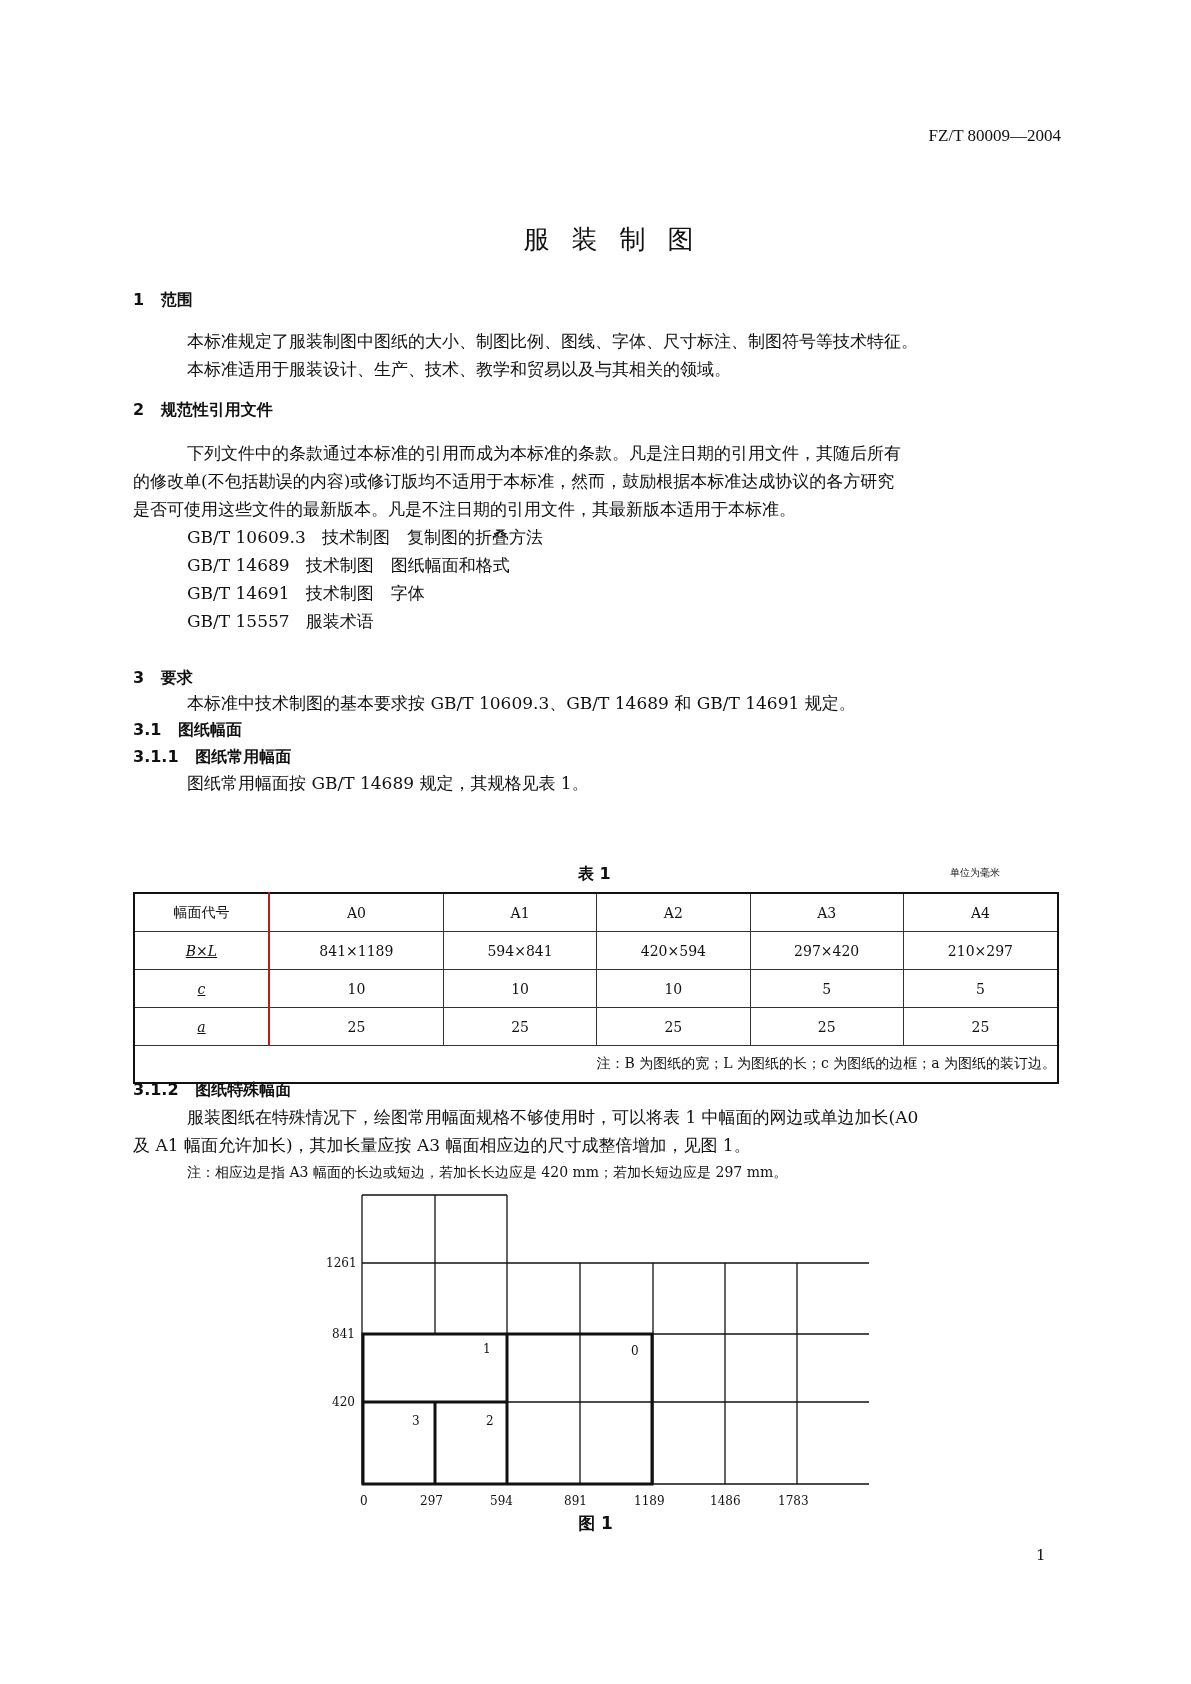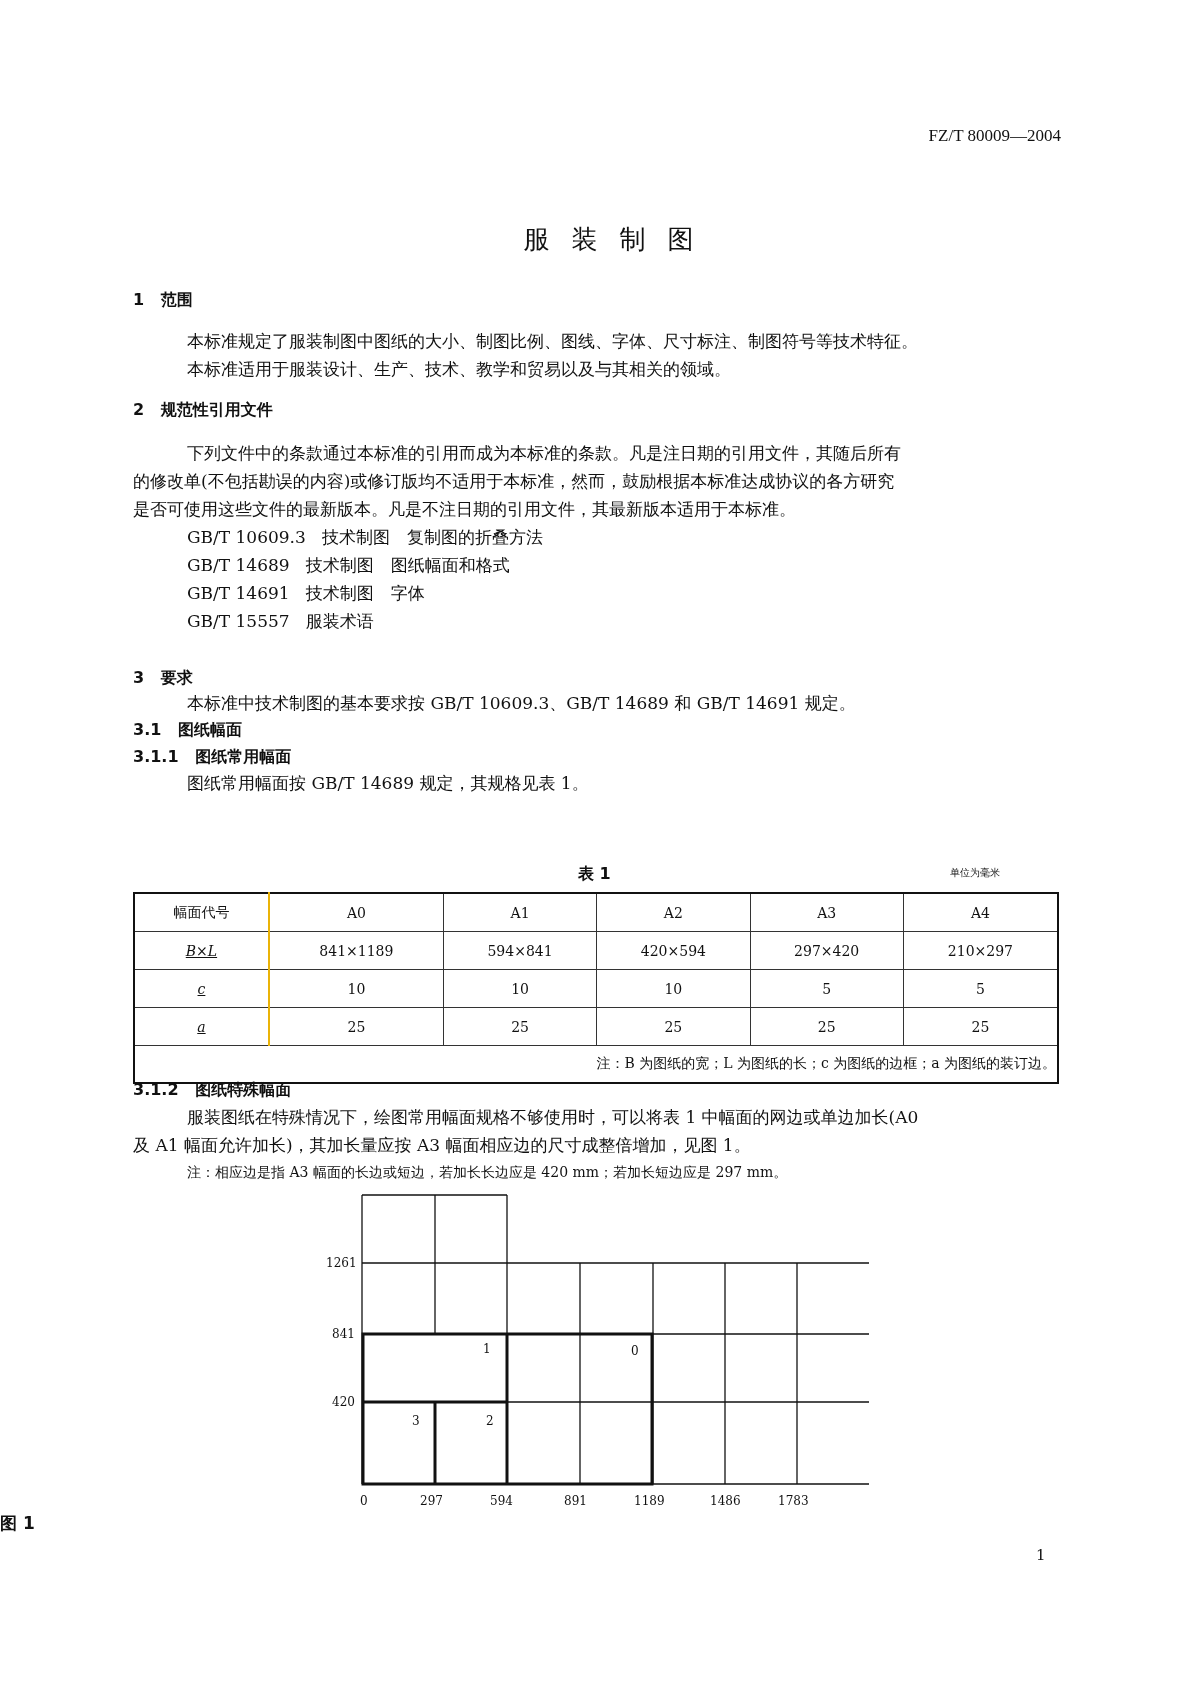--- a/index.html
+++ b/index.html
@@ -12,24 +12,24 @@
            font-family: "DejaVu Sans", sans-serif; letter-spacing: 22px; margin-left: 24px; }
   .h { font-family: "DejaVu Sans", sans-serif; font-size: 16px; font-weight: bold; }
   .p { font-size: 17px; }
   .ind { left: 175px; margin-left: 12px; }
   .lft { left: 133px; }
   .note { font-size: 14px; text-align: right; }
   table.t1 { position: absolute; left: 133px; top: 892px; width: 926px; border-collapse: collapse;
              font-size: 14px; }
   table.t1 td { border: 1px solid #333; height: 35px; text-align: center; }
   table.t1 { border: 2px solid #111; }
-  table.t1 td.first { border-right: 2px solid #eab308; }
+  table.t1 td.first { border-right: 2px solid #b91c1c; }
   table.t1 td.notecell { text-align: right; padding-left: 12px; height: 34px; }
   .it { font-style: italic; text-decoration: underline; }
-  .fig-caption { left: 0; width: 1191px; top: 1512px; text-align: left; font-family: "DejaVu Sans", sans-serif;
+  .fig-caption { left: 0; width: 1191px; top: 1512px; text-align: center; font-family: "DejaVu Sans", sans-serif;
                  font-size: 17px; font-weight: bold; }
   .page-num { left: 1036px; top: 1546px; font-size: 15px; }
   svg text { font-family: "DejaVu Serif", serif; }
 </style>
 </head>
 <body>
 
 <div class="abs doc-code"><b>FZ/T</b> <span>80009—2004</span></div>
 
 <div class="abs title">服装制图</div>

